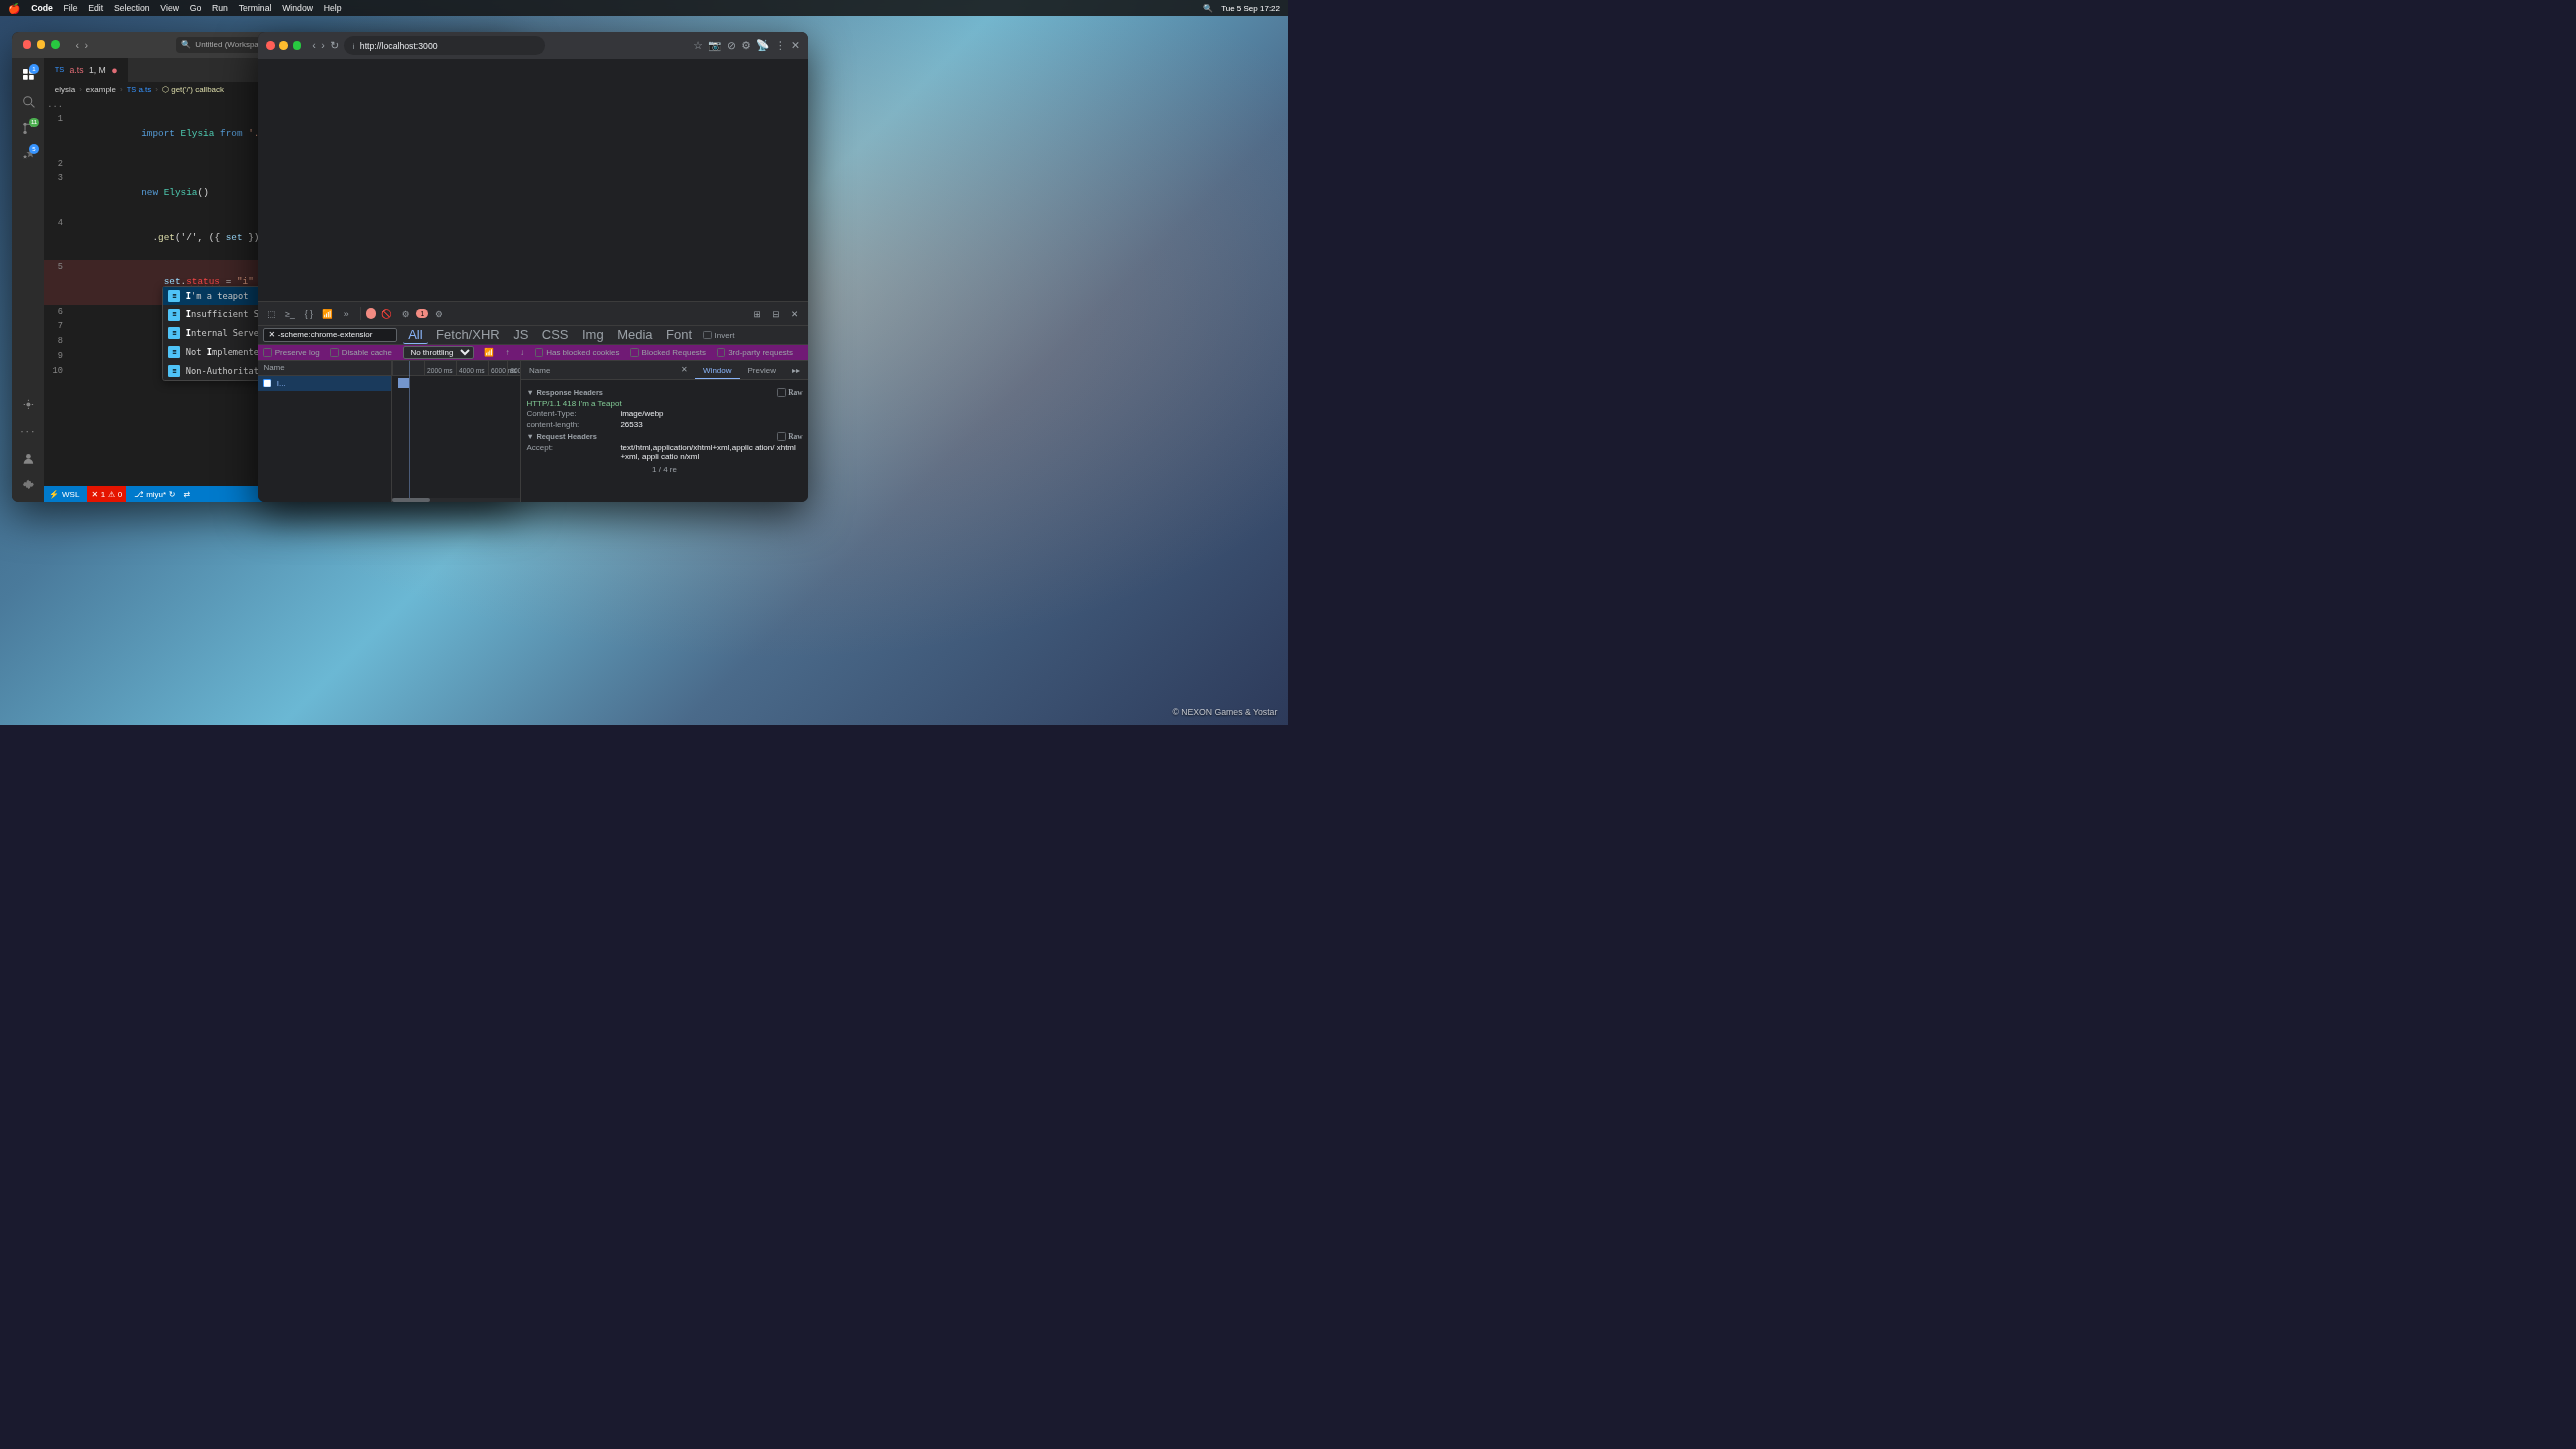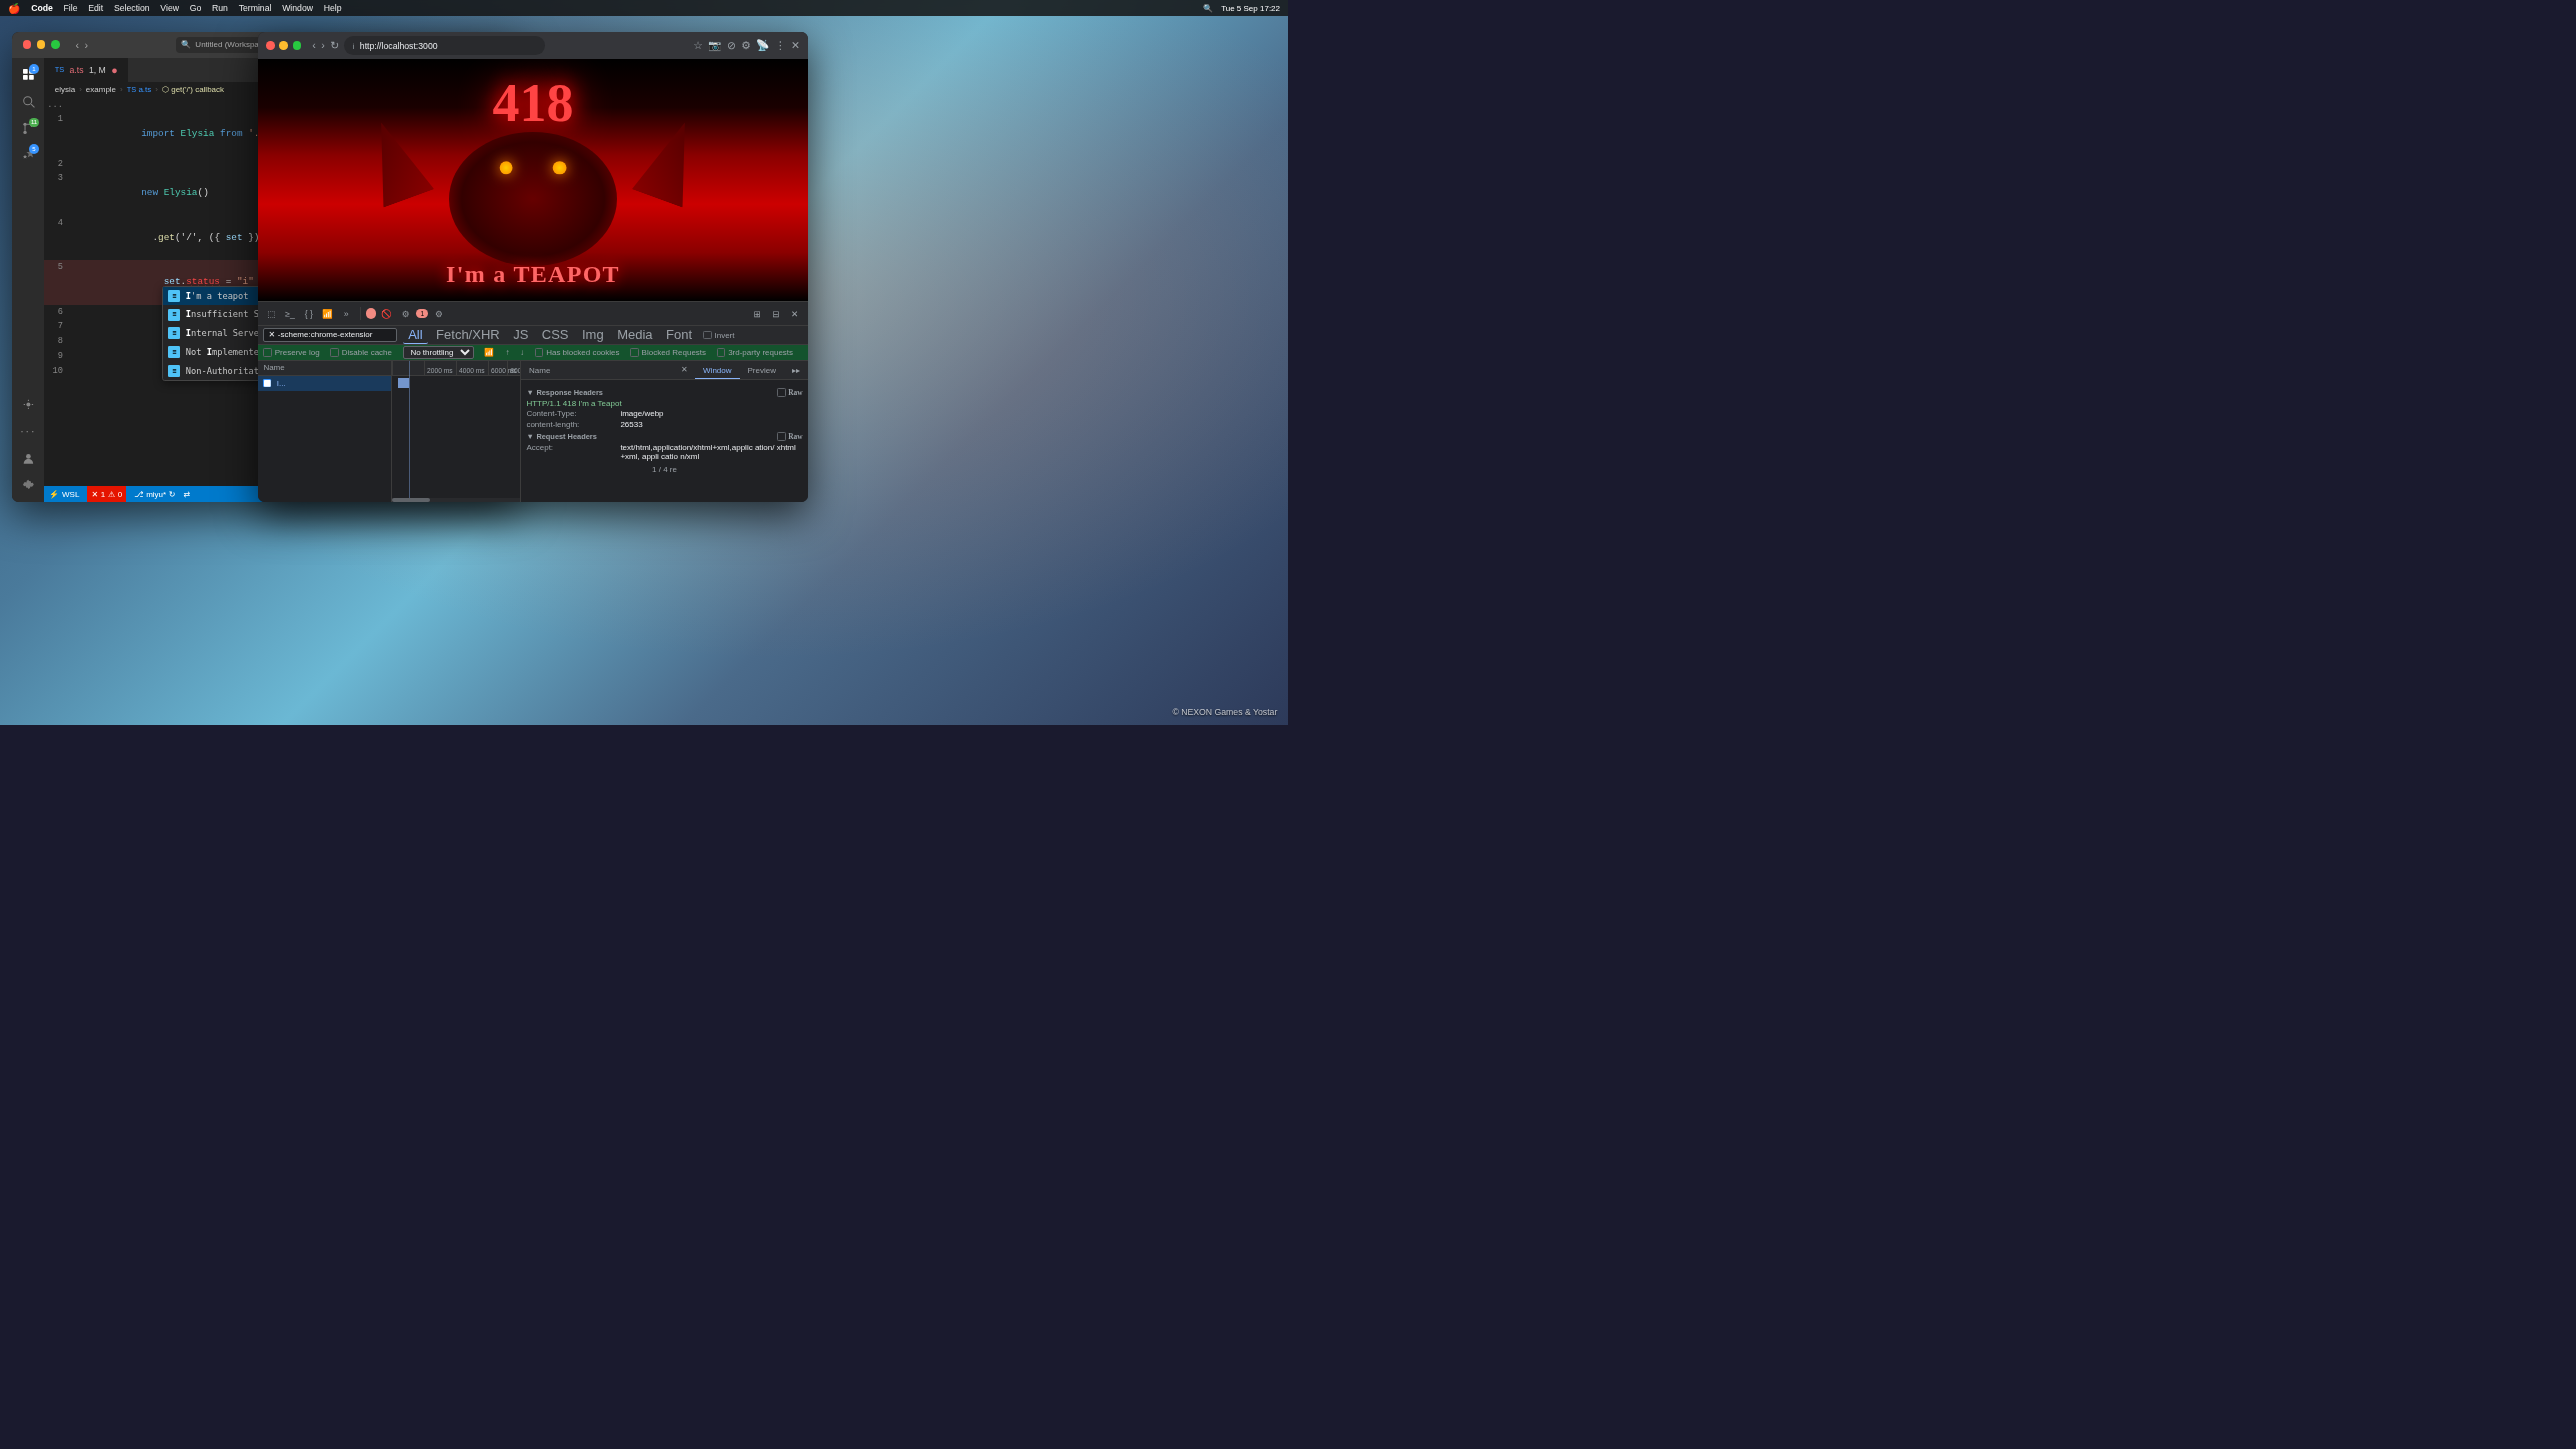--- a/index.html
+++ b/index.html
@@ -499,21 +499,21 @@
     .dt-filter-tag.active { color: #8ab4f8; border-bottom: 1.3px solid #8ab4f8; }
     .dt-invert {
       display: flex;
       align-items: center;
       gap: 3px;
       color: #9aa0a6;
       font-size: 8px;
     }
     .dt-options-row {
       height: 16px;
-      background: #14532d;
+      background: #701a75;
       display: flex;
       align-items: center;
       padding: 0 5.4px;
       gap: 10.7px;
       border-bottom: 0.7px solid #3c3c3c;
       font-size: 8px;
       color: #9aa0a6;
     }
     .dt-check-opt {
       display: flex;
@@ -1038,37 +1038,20 @@
       <span>☆</span>
       <span>📷</span>
       <span>⊘</span>
       <span>⚙</span>
       <span>📡</span>
       <span>⋮</span>
       <span>✕</span>
     </div>
   </div>
 
-  <div class="browser-viewport">
-    <div class="teapot-image">
-      <div class="teapot-number">418</div>
-
-      <div style="position:absolute;inset:0;display:flex;align-items:center;justify-content:center;">
-        <div style="width:168px;height:134px;background:radial-gradient(ellipse,#660000 0%,#330000 60%,transparent 100%);border-radius:50%;position:absolute;top:30%;"></div>
-
-        <div style="position:absolute;top:25%;left:20%;width:54px;height:81px;background:linear-gradient(135deg,#4a0000,#880000);clip-path:polygon(50% 0%,100% 100%,0% 100%);transform:rotate(-20deg);"></div>
-        <div style="position:absolute;top:25%;right:20%;width:54px;height:81px;background:linear-gradient(225deg,#4a0000,#880000);clip-path:polygon(50% 0%,100% 100%,0% 100%);transform:rotate(20deg);"></div>
-      </div>
-      <div class="teapot-eyes">
-        <div class="teapot-eye"></div>
-        <div class="teapot-eye"></div>
-      </div>
-      <div class="teapot-text">I'm a TEAPOT</div>
-    </div>
-  </div>
 
   <div class="devtools">
 
     <div class="devtools-toolbar">
       <div class="dt-icon-btn">⬚</div>
       <div class="dt-icon-btn">≥_</div>
       <div class="dt-icon-btn">{ }</div>
       <div class="dt-icon-btn">📶</div>
       <div class="dt-icon-btn">»</div>
       <div class="dt-separator"></div>

